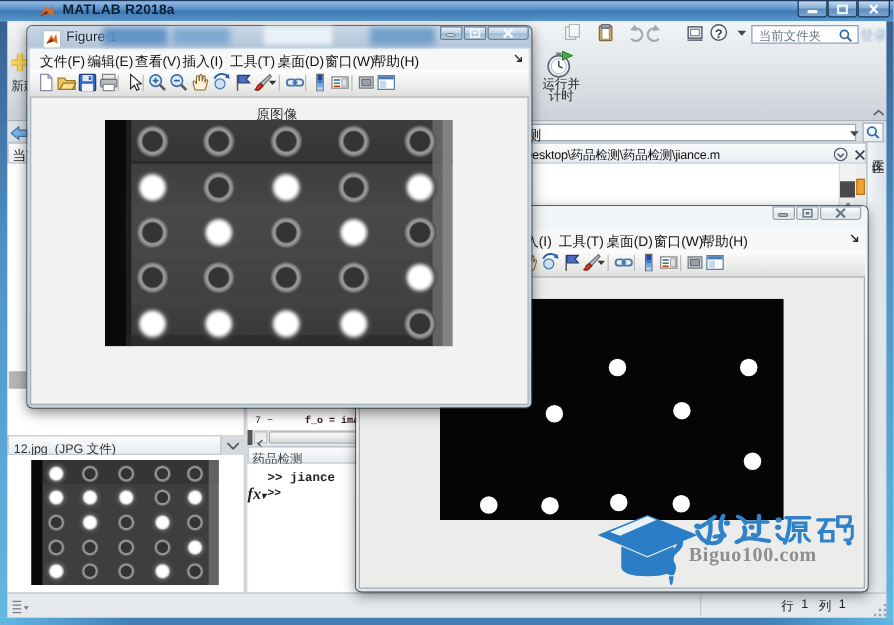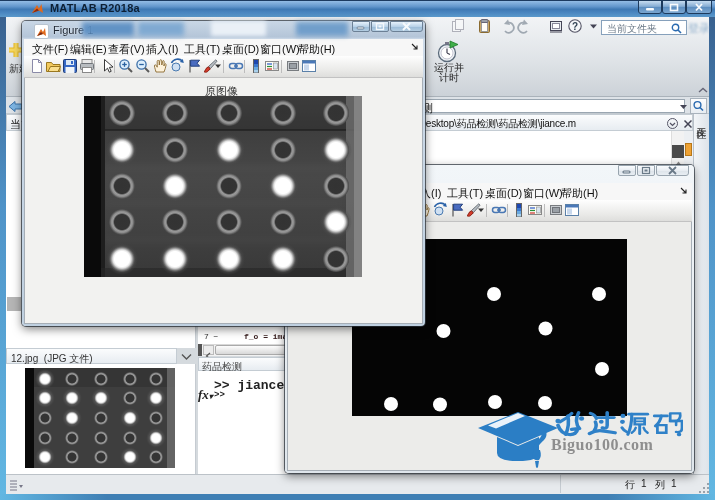--- a/index.html
+++ b/index.html
@@ -193,21 +193,21 @@
 <svg class="abs" style="left:674px;top:160px;" width="9" height="7">
     <path d="M1 6 L4.5 1.5 L8 6 Z" fill="#888"></path>
   </svg>
 <div class="abs" style="left:684px;top:131px;width:9px;height:214px;background:#eceff2;"></div>
 <div class="abs" style="left:685px;top:143px;width:7px;height:13px;background:#efa233;border:1px solid #b87818;box-sizing:border-box;"></div>
 
 <div class="abs phead" style="left:198px;top:357px;width:495px;height:14px;">
     <span style="position:absolute;left:3px;top:2px;color:#444;font-size:10px;">药品检测</span>
   </div>
 <div class="abs white" style="left:198px;top:371px;width:495px;height:103px;"></div>
-<div class="abs" style="left:214px;top:378px;font-family:'Liberation Mono',monospace;font-size:13px;font-weight:bold;color:#222;">&gt;&gt; jiance</div>
+<div class="abs" style="left:214px;top:378px;font-family:'Liberation Mono',monospace;font-size:10px;font-weight:bold;color:#222;">&gt;&gt; jiance</div>
 <div class="abs" style="left:198px;top:387px;font-family:'Liberation Serif',serif;font-style:italic;font-weight:bold;font-size:13px;color:#222;">fx<span style="font-size:8px;">▾</span></div>
 <div class="abs" style="left:214px;top:390px;font-family:'Liberation Mono',monospace;font-size:9px;font-weight:bold;color:#222;">&gt;&gt;</div>
 
 <div class="abs" style="left:693px;top:114px;width:16px;height:360px;background:linear-gradient(90deg,#f2f5f8,#dde3e9);border-left:1px solid #b8c0c8;box-sizing:border-box;"></div>
 <div class="abs" style="left:695px;top:120px;width:13px;height:44px;font-size:10px;color:#333;writing-mode:vertical-rl;letter-spacing:1px;">工作区</div>
 
 <div class="abs" style="left:6px;top:474px;width:703px;height:20px;background:#e7eaed;border-top:1px solid #bcc2c8;box-sizing:border-box;"></div>
 <svg class="abs" style="left:9px;top:479px;" width="16" height="12">
     <g stroke="#778" stroke-width="1">
       <line x1="1" y1="2" x2="8" y2="2"></line>

